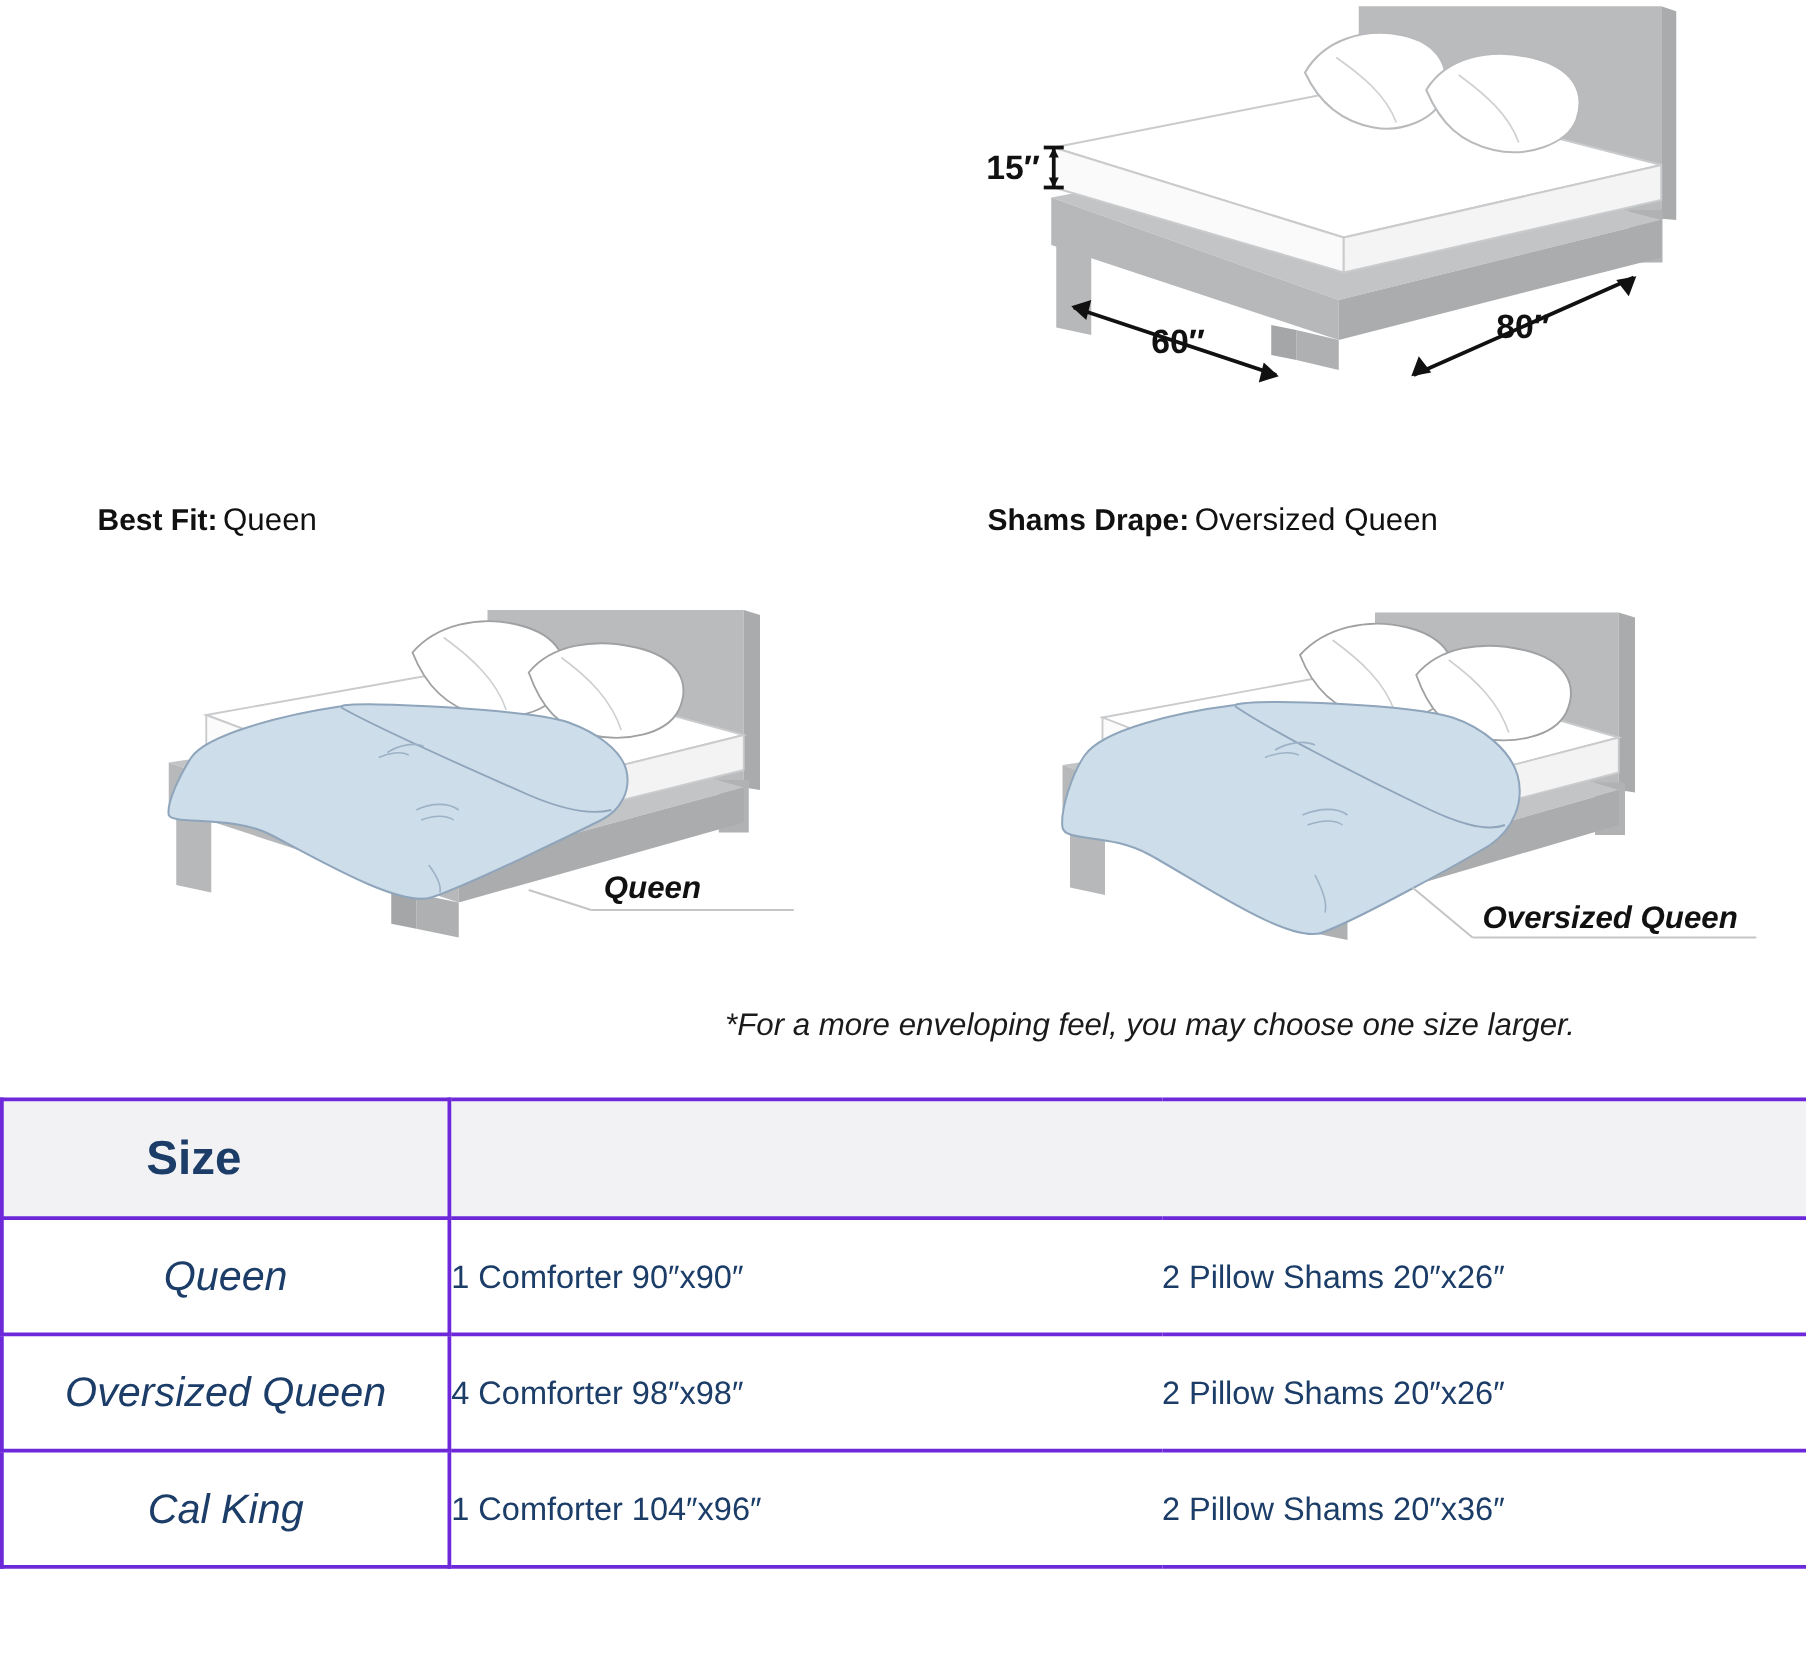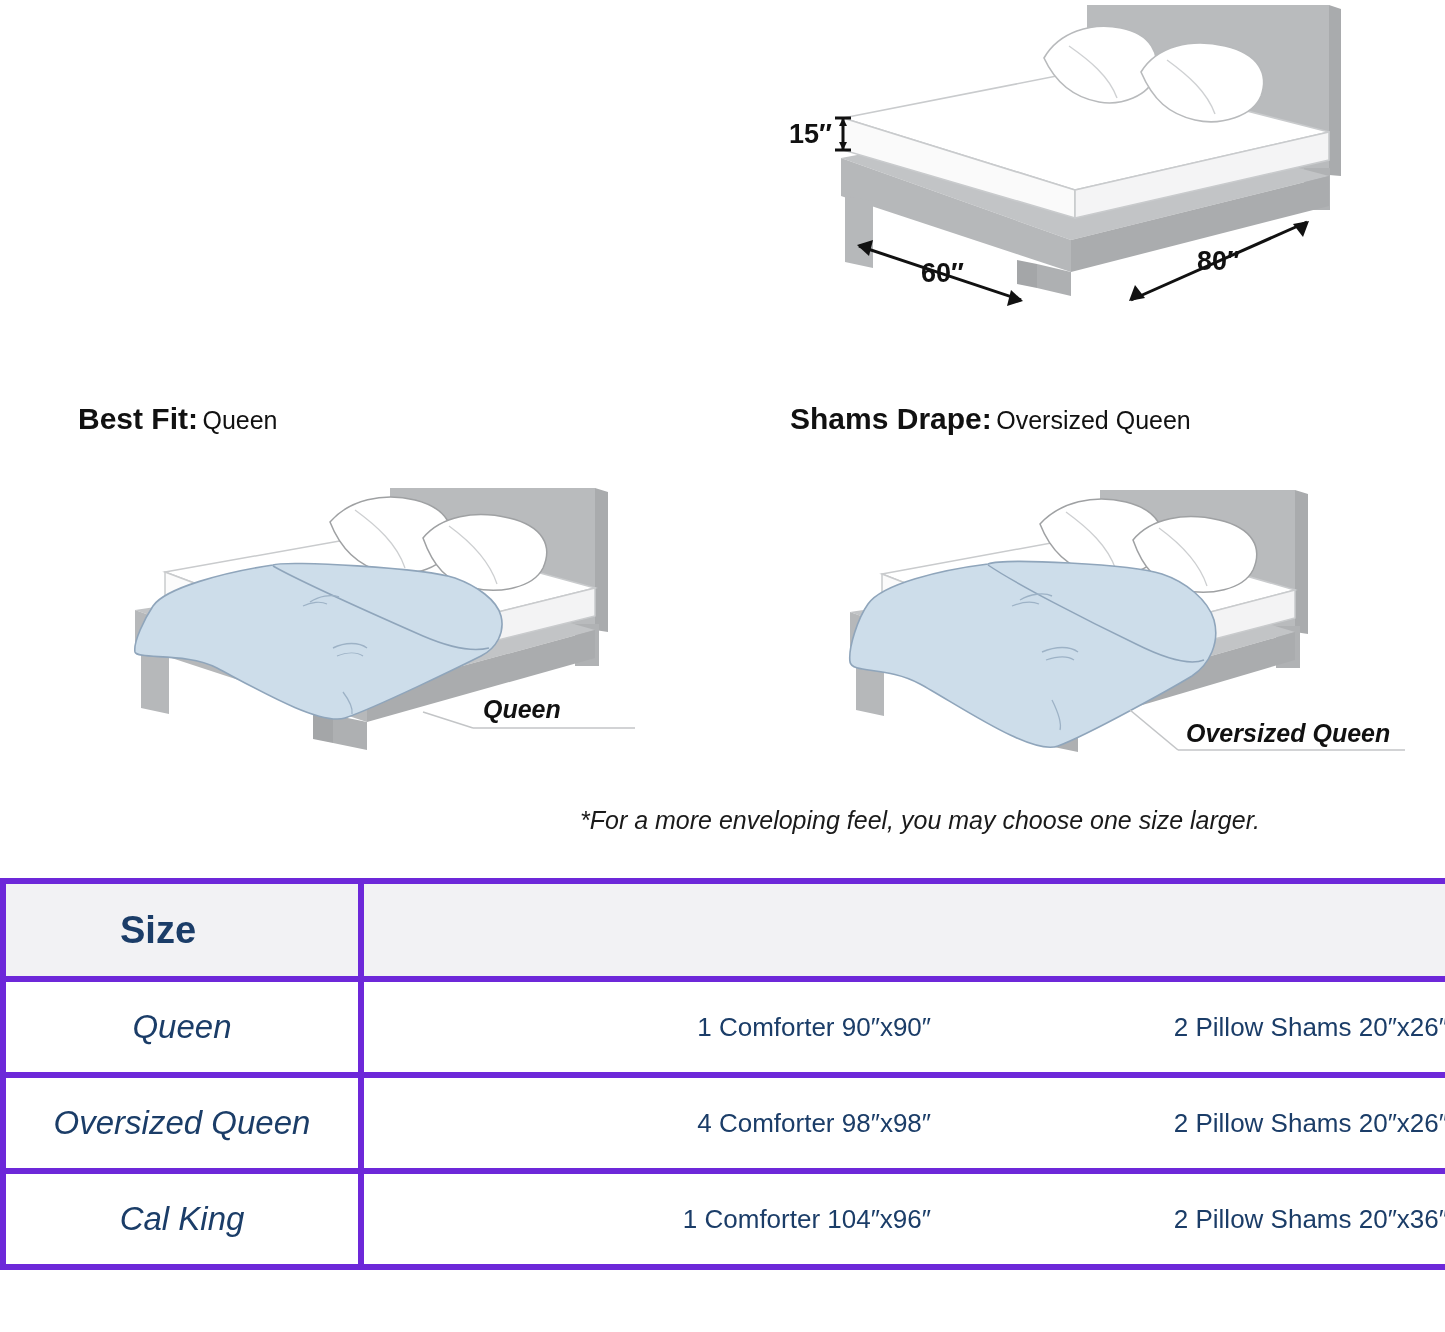--- a/index.html
+++ b/index.html
@@ -41,21 +41,21 @@
   }
   .subtitle-line { display: block; white-space: nowrap; }
 
   
   .section-heading {
     position: absolute;
     white-space: nowrap;
     color: #111111;
   }
   .section-heading .sh-bold {
-    font-size: 30px;
+    font-size: 24px;
     font-weight: 700;
   }
   .section-heading .sh-light {
     font-size: 25px;
     font-weight: 400;
   }
   #best-fit-heading { left: 78px;  top: 402px; }
   #better-drape-heading { left: 790px; top: 402px; }
 
   
@@ -80,21 +80,21 @@
   
   #size-table {
     position: absolute;
     left: 0;
     top: 878px;
     width: 1445px;
     border-collapse: collapse;
     table-layout: fixed;
   }
   #size-table td, #size-table th {
-    border: 6px solid #6d28d9;
+    border: 3px solid #6d28d9;
     padding: 0;
     vertical-align: middle;
   }
   #size-table .col-size { width: 358px; }
   #size-table .col-comf { width: 570px; }
   #size-table .col-sham { width: 517px; }
 
   .hdr-row td { background: #f2f2f4; height: 92px; }
   .hdr-size {
     font-size: 38px;
@@ -109,21 +109,21 @@
     font-size: 33px;
     font-style: italic;
     font-weight: 400;
     color: #1b3d68;
     text-align: center;
   }
   .cell-comf, .cell-sham {
     font-size: 26px;
     font-weight: 400;
     color: #1b3d68;
-    text-align: right;
+    text-align: left;
     border-left: none !important;
     border-right: none !important;
   }
   .cell-comf { border-left: 1px solid #b9bcc0 !important; }
 
   
   .dim-label {
     font-family: "Liberation Sans", sans-serif;
     font-size: 27px;
     font-weight: 700;

